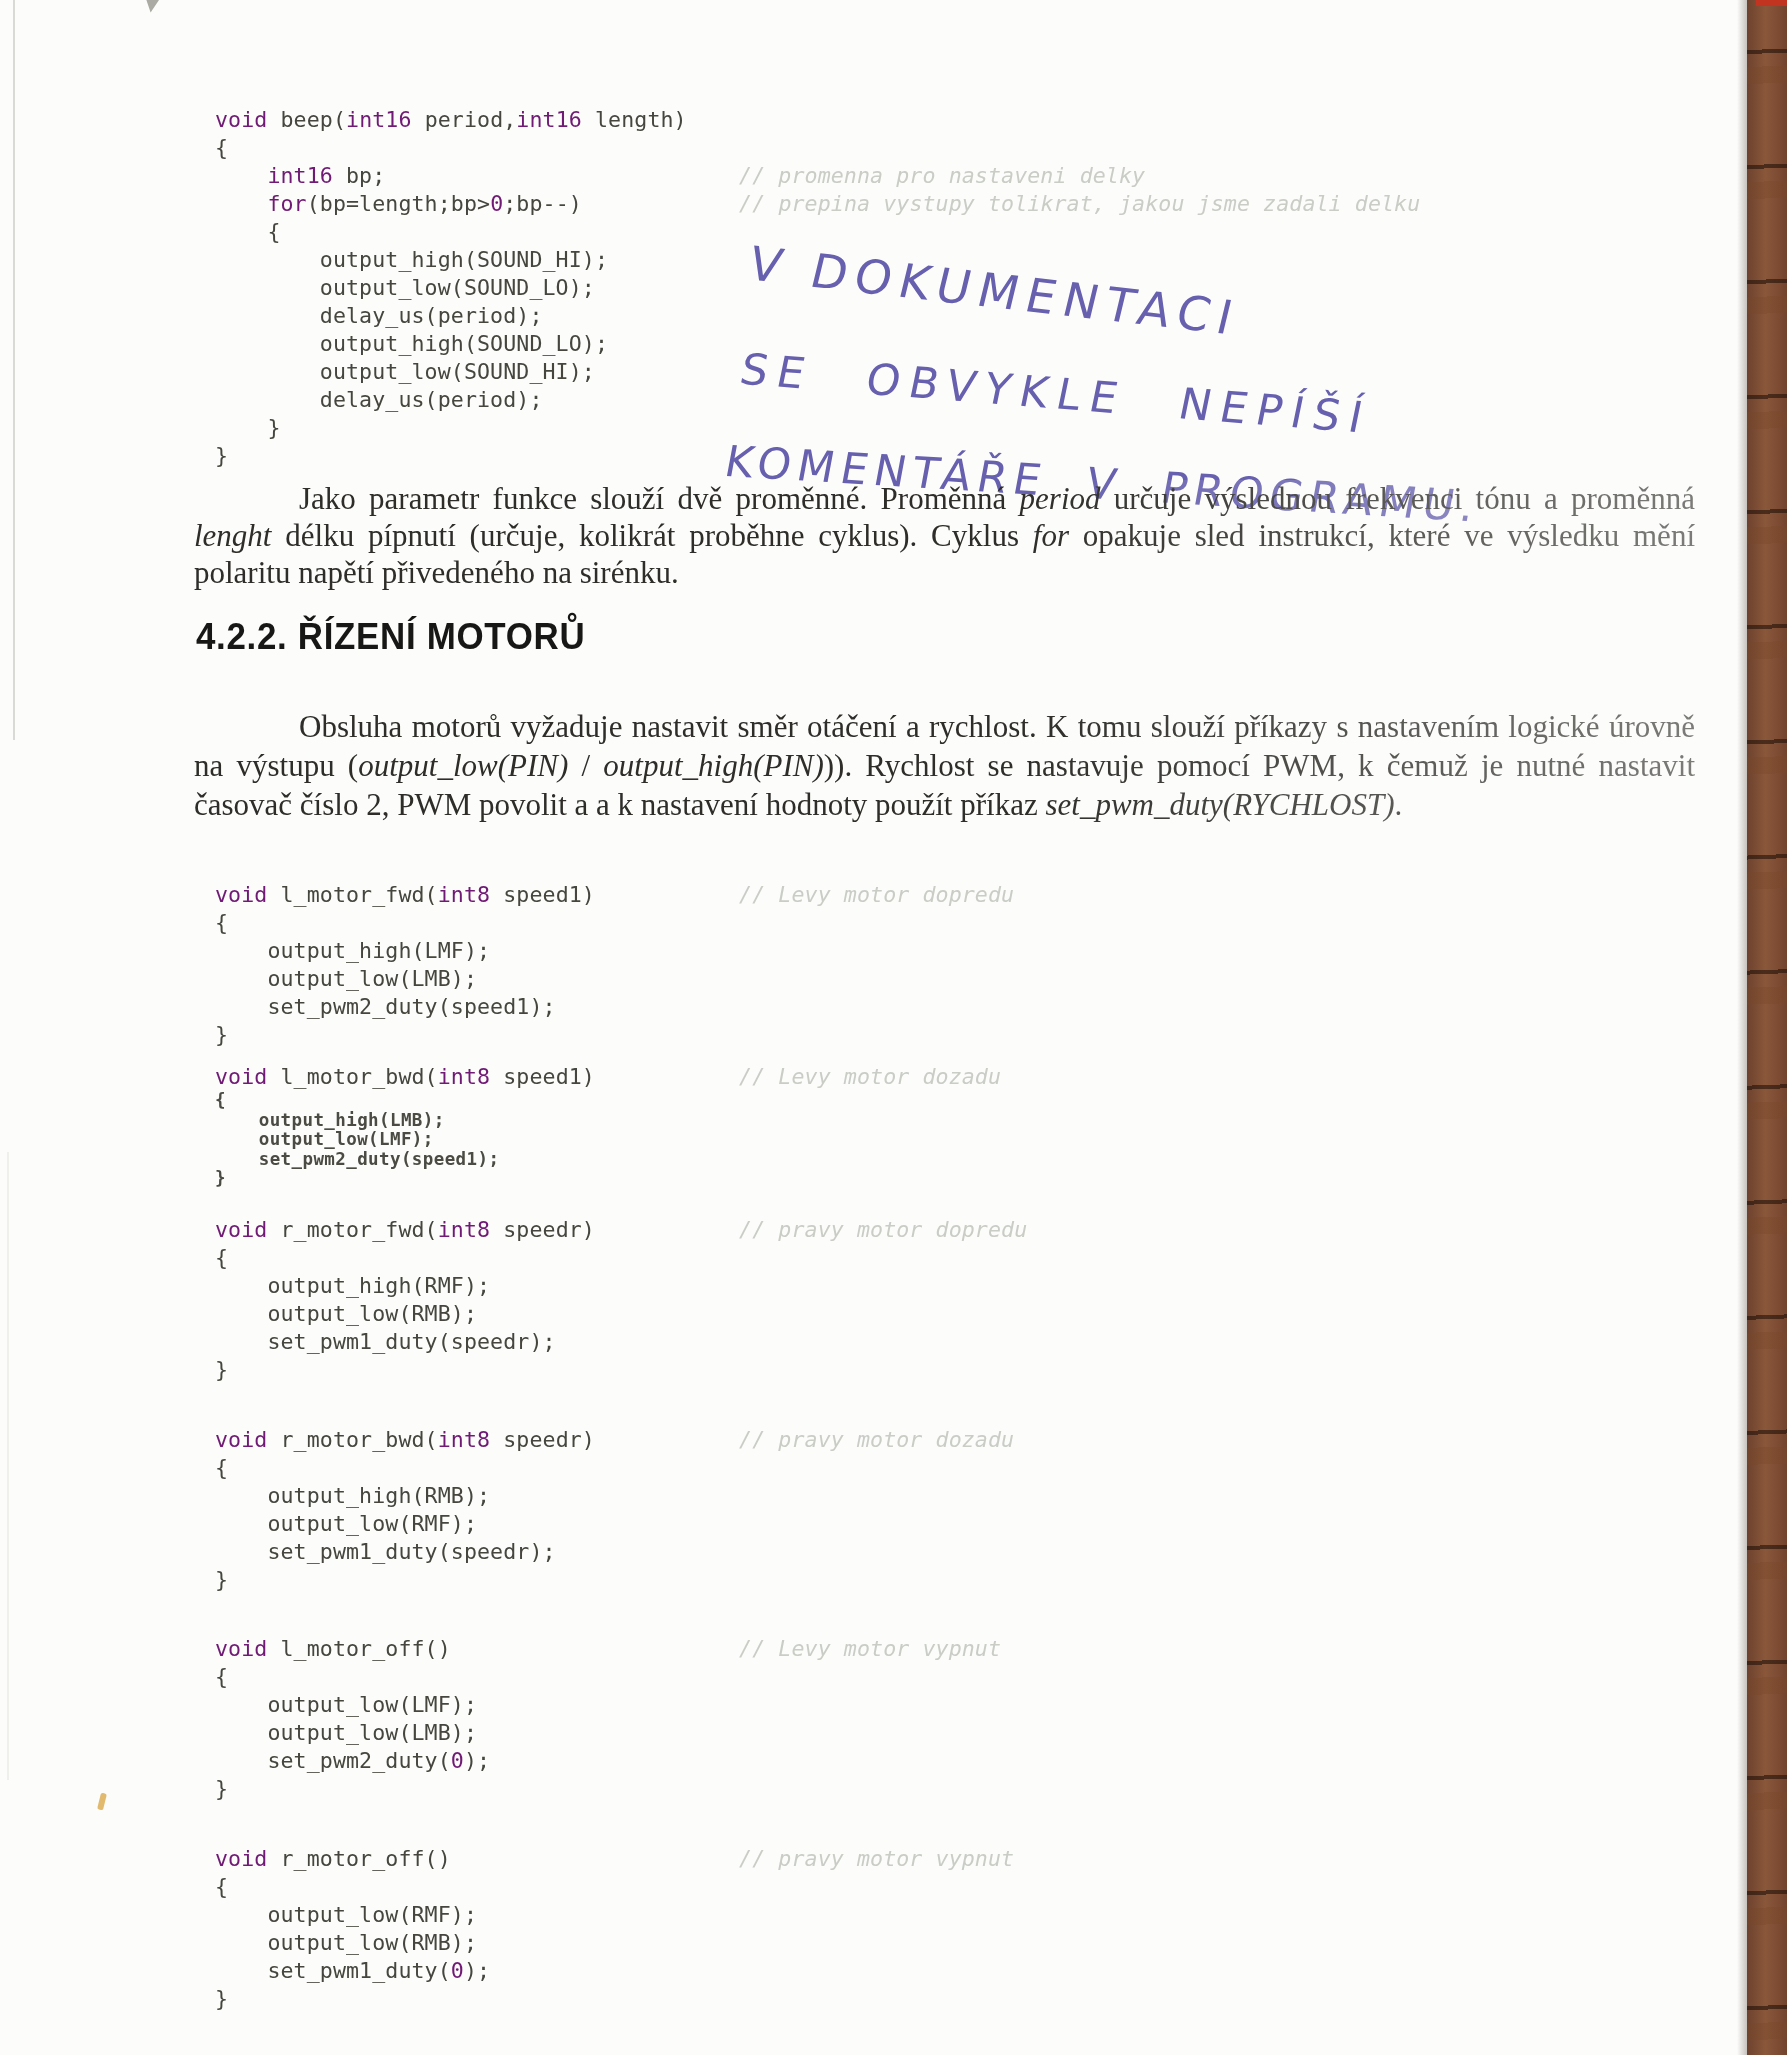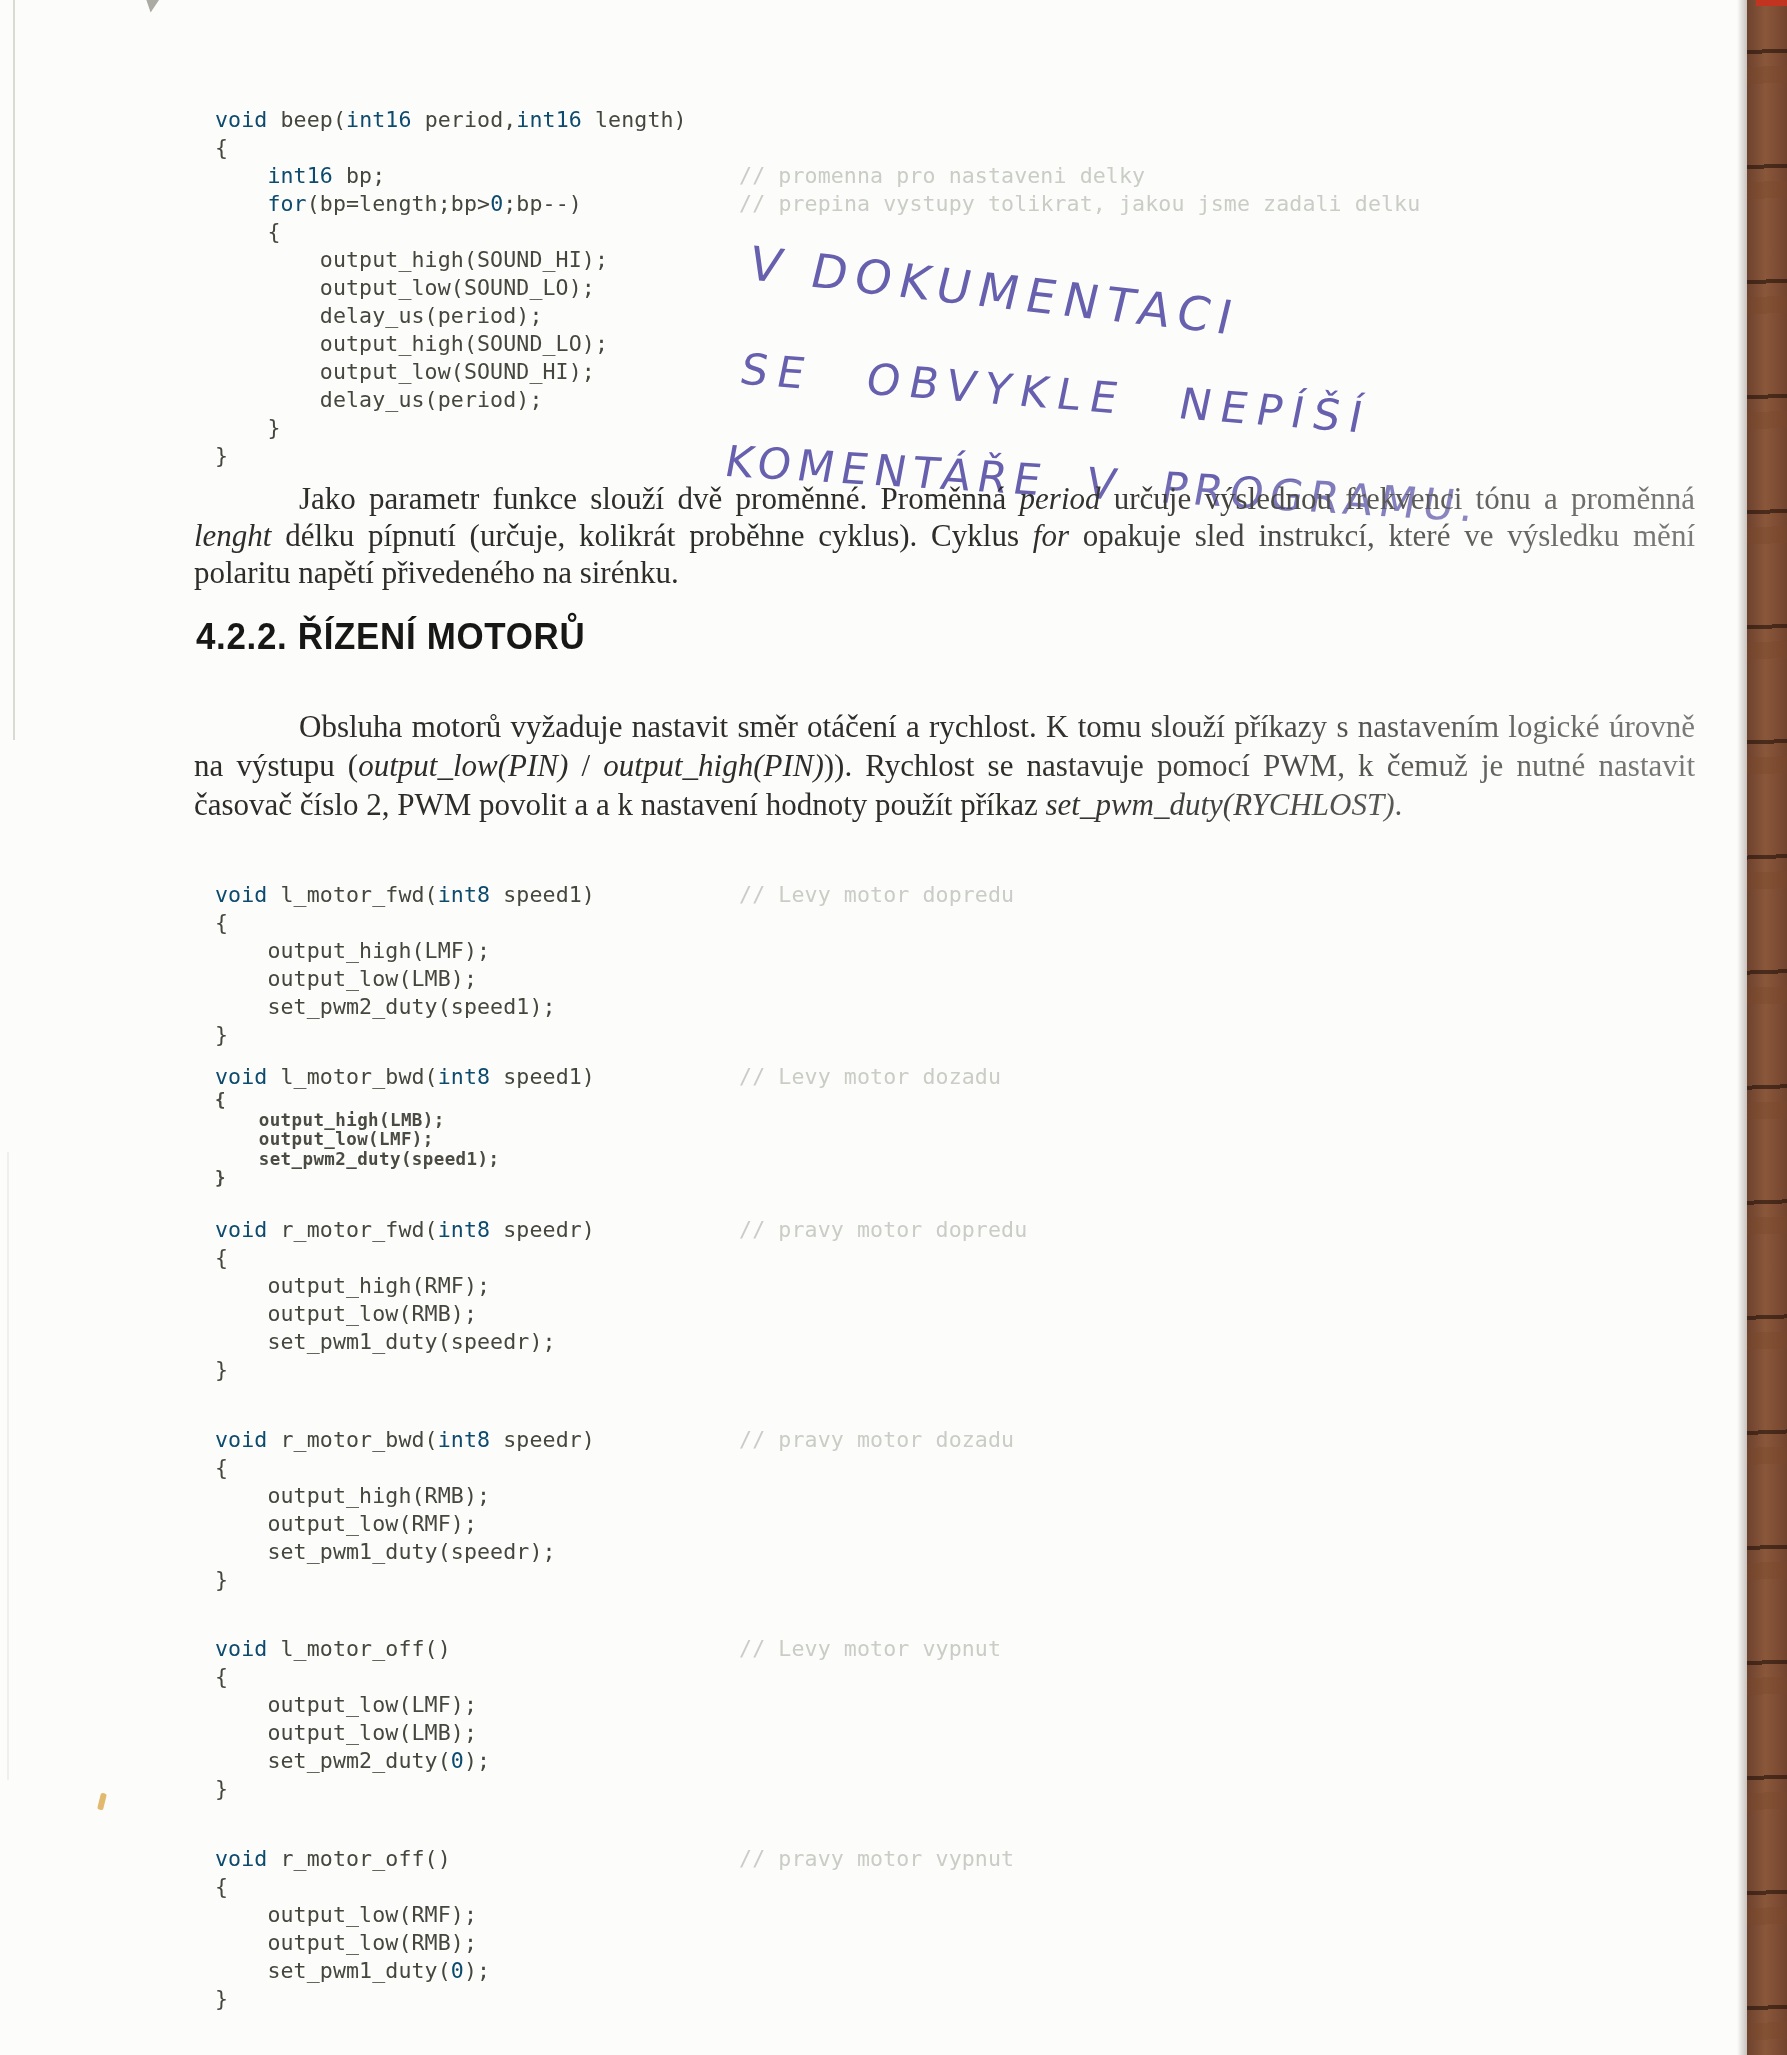--- a/index.html
+++ b/index.html
@@ -30,22 +30,22 @@
   .wood-red{position:absolute;right:0;top:0;width:32px;height:5.6px;background:#c23420;}
   .paper-edge{position:absolute;right:41px;top:0;width:9.8px;height:2056px;
     background:linear-gradient(90deg,rgba(0,0,0,0),rgba(60,45,35,.28));}
 
   
   .code{position:absolute;left:215px;
     font-family:"DejaVu Sans Mono", monospace;
     font-size:21.6px;line-height:28px;color:#46463f;
     white-space:pre;letter-spacing:0.1px;}
   .cl{height:28px;}
-  .k{color:#0c4a6e;}
-  .c{color:#c9cdc6;}
+  .k{color:#701a75;}
+  .c{color:#c9cdc6;font-style:italic;}
   .small-body .cl:nth-child(n+2){font-size:17.5px;line-height:19.6px;height:19.6px;font-weight:bold;letter-spacing:0.4px;color:#4b4b44;}
 
   
   .para{position:absolute;left:194px;width:1501px;
     font-family:"Liberation Serif", serif;font-size:31px;line-height:37px;
     color:#2e2d2a;text-align:justify;text-indent:105px;}
   .para.p2{line-height:39px;}
   .it{font-style:italic;}
   .fade{position:absolute;left:194px;width:1508px;pointer-events:none;
     background:linear-gradient(90deg,rgba(252,252,250,0) 55%,rgba(252,252,250,.38));}

